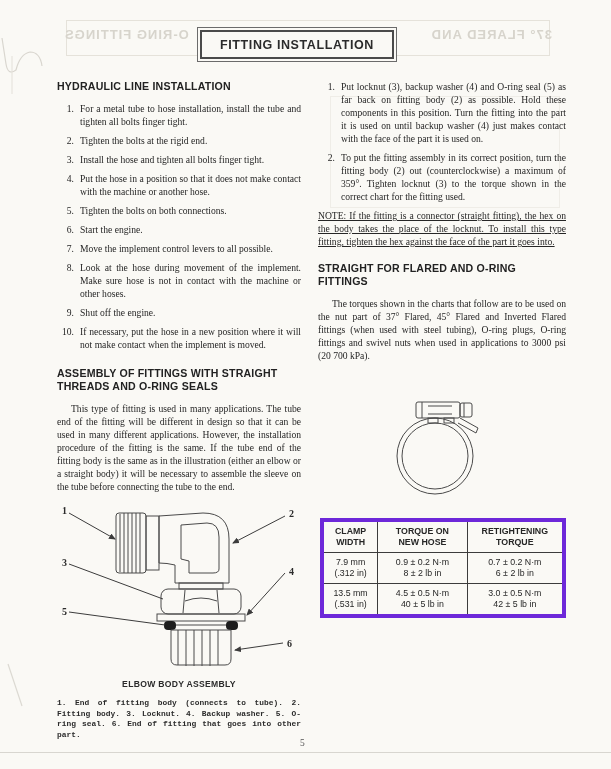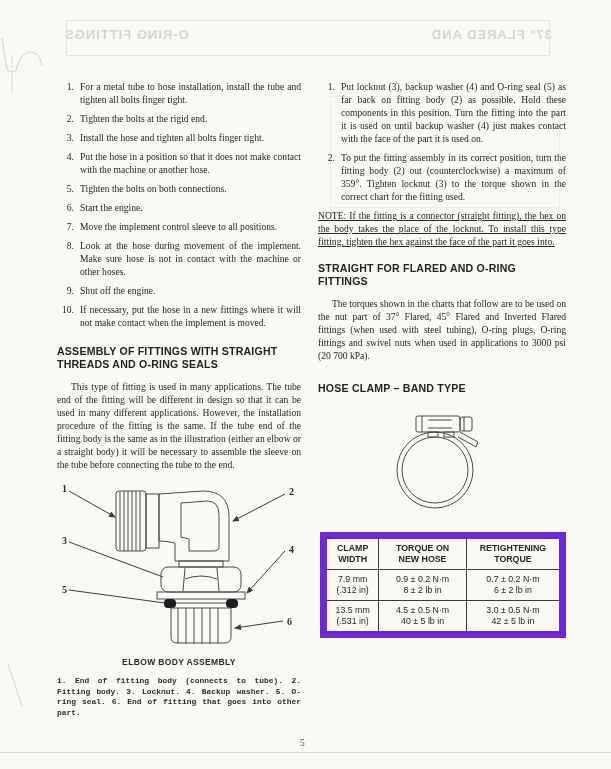--- a/index.html
+++ b/index.html
@@ -83,21 +83,21 @@
   }
   
   .clamp-wrap{text-align:center;margin:8px 0 12px 0;}
   
   table.torque{
     border-collapse:collapse;
     font-family:"Liberation Sans", sans-serif;
     font-size:8.8px;line-height:11px;
     color:#262626;
     margin-left:2px;
-    border:7px solid #6d28d9;
+    border:4px solid #6d28d9;
     padding-left:20px;
   }
   table.torque th, table.torque td{
     border:1px solid #3c3c3c;
     text-align:center;vertical-align:middle;
     padding:4px 3px;
   }
   table.torque th{font-weight:bold;}
   col.c1{width:58px;} col.c2{width:96px;} col.c3{width:100px;}
   
@@ -124,22 +124,26 @@
   <div class="ghost-rect" style="left:330px;top:96px;width:228px;height:110px;"></div>
   <svg class="mark-topleft" width="46" height="60">
     <path d="M2,2 L6,28 Q8,40 16,34 Q20,18 30,16 Q40,16 42,30" stroke="#d9d6cf" stroke-width="1.2" fill="none"></path>
     <line x1="12" y1="20" x2="12" y2="58" stroke="#e3e0d9" stroke-width="1"></line>
   </svg>
   <svg class="mark-bottomleft" width="24" height="46">
     <path d="M4,2 L18,44" stroke="#dcd9d2" stroke-width="1.2" fill="none"></path>
   </svg>
   <div class="bottom-edge"></div>
 
+  <div class="title-box">
+    <div class="title-inner">FITTING INSTALLATION</div>
+  </div>
 
   <div class="col col-left">
+    <h2 class="sect">HYDRAULIC LINE INSTALLATION</h2>
 
     <ol class="steps">
       <li class="step">
           <span class="num">1.</span>
           <span class="txt">For a metal tube to hose installation, install the tube and tighten all bolts finger tight.</span>
         </li>
       <li class="step">
           <span class="num">2.</span>
           <span class="txt">Tighten the bolts at the rigid end.</span>
         </li>
@@ -154,33 +158,33 @@
       <li class="step">
           <span class="num">5.</span>
           <span class="txt">Tighten the bolts on both connections.</span>
         </li>
       <li class="step">
           <span class="num">6.</span>
           <span class="txt">Start the engine.</span>
         </li>
       <li class="step">
           <span class="num">7.</span>
-          <span class="txt">Move the implement control sleeve to all positions.</span>
+          <span class="txt">Move the implement control levers to all possible.</span>
         </li>
       <li class="step">
           <span class="num">8.</span>
           <span class="txt">Look at the hose during movement of the imple­ment. Make sure hose is not in contact with the machine or other hoses.</span>
         </li>
       <li class="step">
           <span class="num">9.</span>
           <span class="txt">Shut off the engine.</span>
         </li>
       <li class="step">
           <span class="num">10.</span>
-          <span class="txt">If necessary, put the hose in a new fittings where it will not make contact when the implement is moved.</span>
+          <span class="txt">If necessary, put the hose in a new position where it will not make contact when the implement is moved.</span>
         </li>
     </ol>
 
     <div class="gap-lg"></div>
     <h2 class="sect">ASSEMBLY OF FITTINGS WITH STRAIGHT THREADS AND O-RING SEALS</h2>
     <p class="para indent">This type of fitting is used in many applications. The tube end of the fitting will be different in design so that it can be used in many different applications. How­ever, the installation procedure of the fitting is the same. If the tube end of the fitting body is the same as in the illustration (either an elbow or a straight body) it will be necessary to assemble the sleeve on the tube before connecting the tube to the end.</p>
 
     <div class="figure">
       <svg width="244" height="168" viewBox="0 0 244 168">
         <defs>
@@ -264,21 +268,20 @@
           <span class="txt">To put the fitting assembly in its correct position, turn the fitting body (2) out (counterclockwise) a maximum of 359°. Tighten locknut (3) to the torque shown in the correct chart for the fitting used.</span>
         </li>
     </ol>
 
     <p class="note">NOTE: If the fitting is a connector (straight fitting), the hex on the body takes the place of the locknut. To install this type fitting, tighten the hex against the face of the part it goes into.</p>
 
     <h2 class="sect">STRAIGHT FOR FLARED AND O-RING FITTINGS</h2>
     <p class="para indent">The torques shown in the charts that follow are to be used on the nut part of 37° Flared, 45° Flared and Inverted Flared fittings (when used with steel tubing), O-ring plugs, O-ring fittings and swivel nuts when used in applications to 3000 psi (20 700 kPa).</p>
 
     <div class="gap-lg"></div>
-    <h2 class="sect">HOSE CLAMP – BAND TYPE</h2>
 
     <div class="clamp-wrap">
       <svg width="140" height="112" viewBox="0 0 140 112">
 
         <circle cx="63" cy="66" r="38" class="thin"></circle>
         <circle cx="63" cy="66" r="33" class="thin"></circle>
 
         <g>
           <rect x="44" y="12" width="44" height="16" rx="2" class="thin" fill="#f8f7f3"></rect>
           <line x1="50" y1="12" x2="50" y2="28" class="thin"></line>

